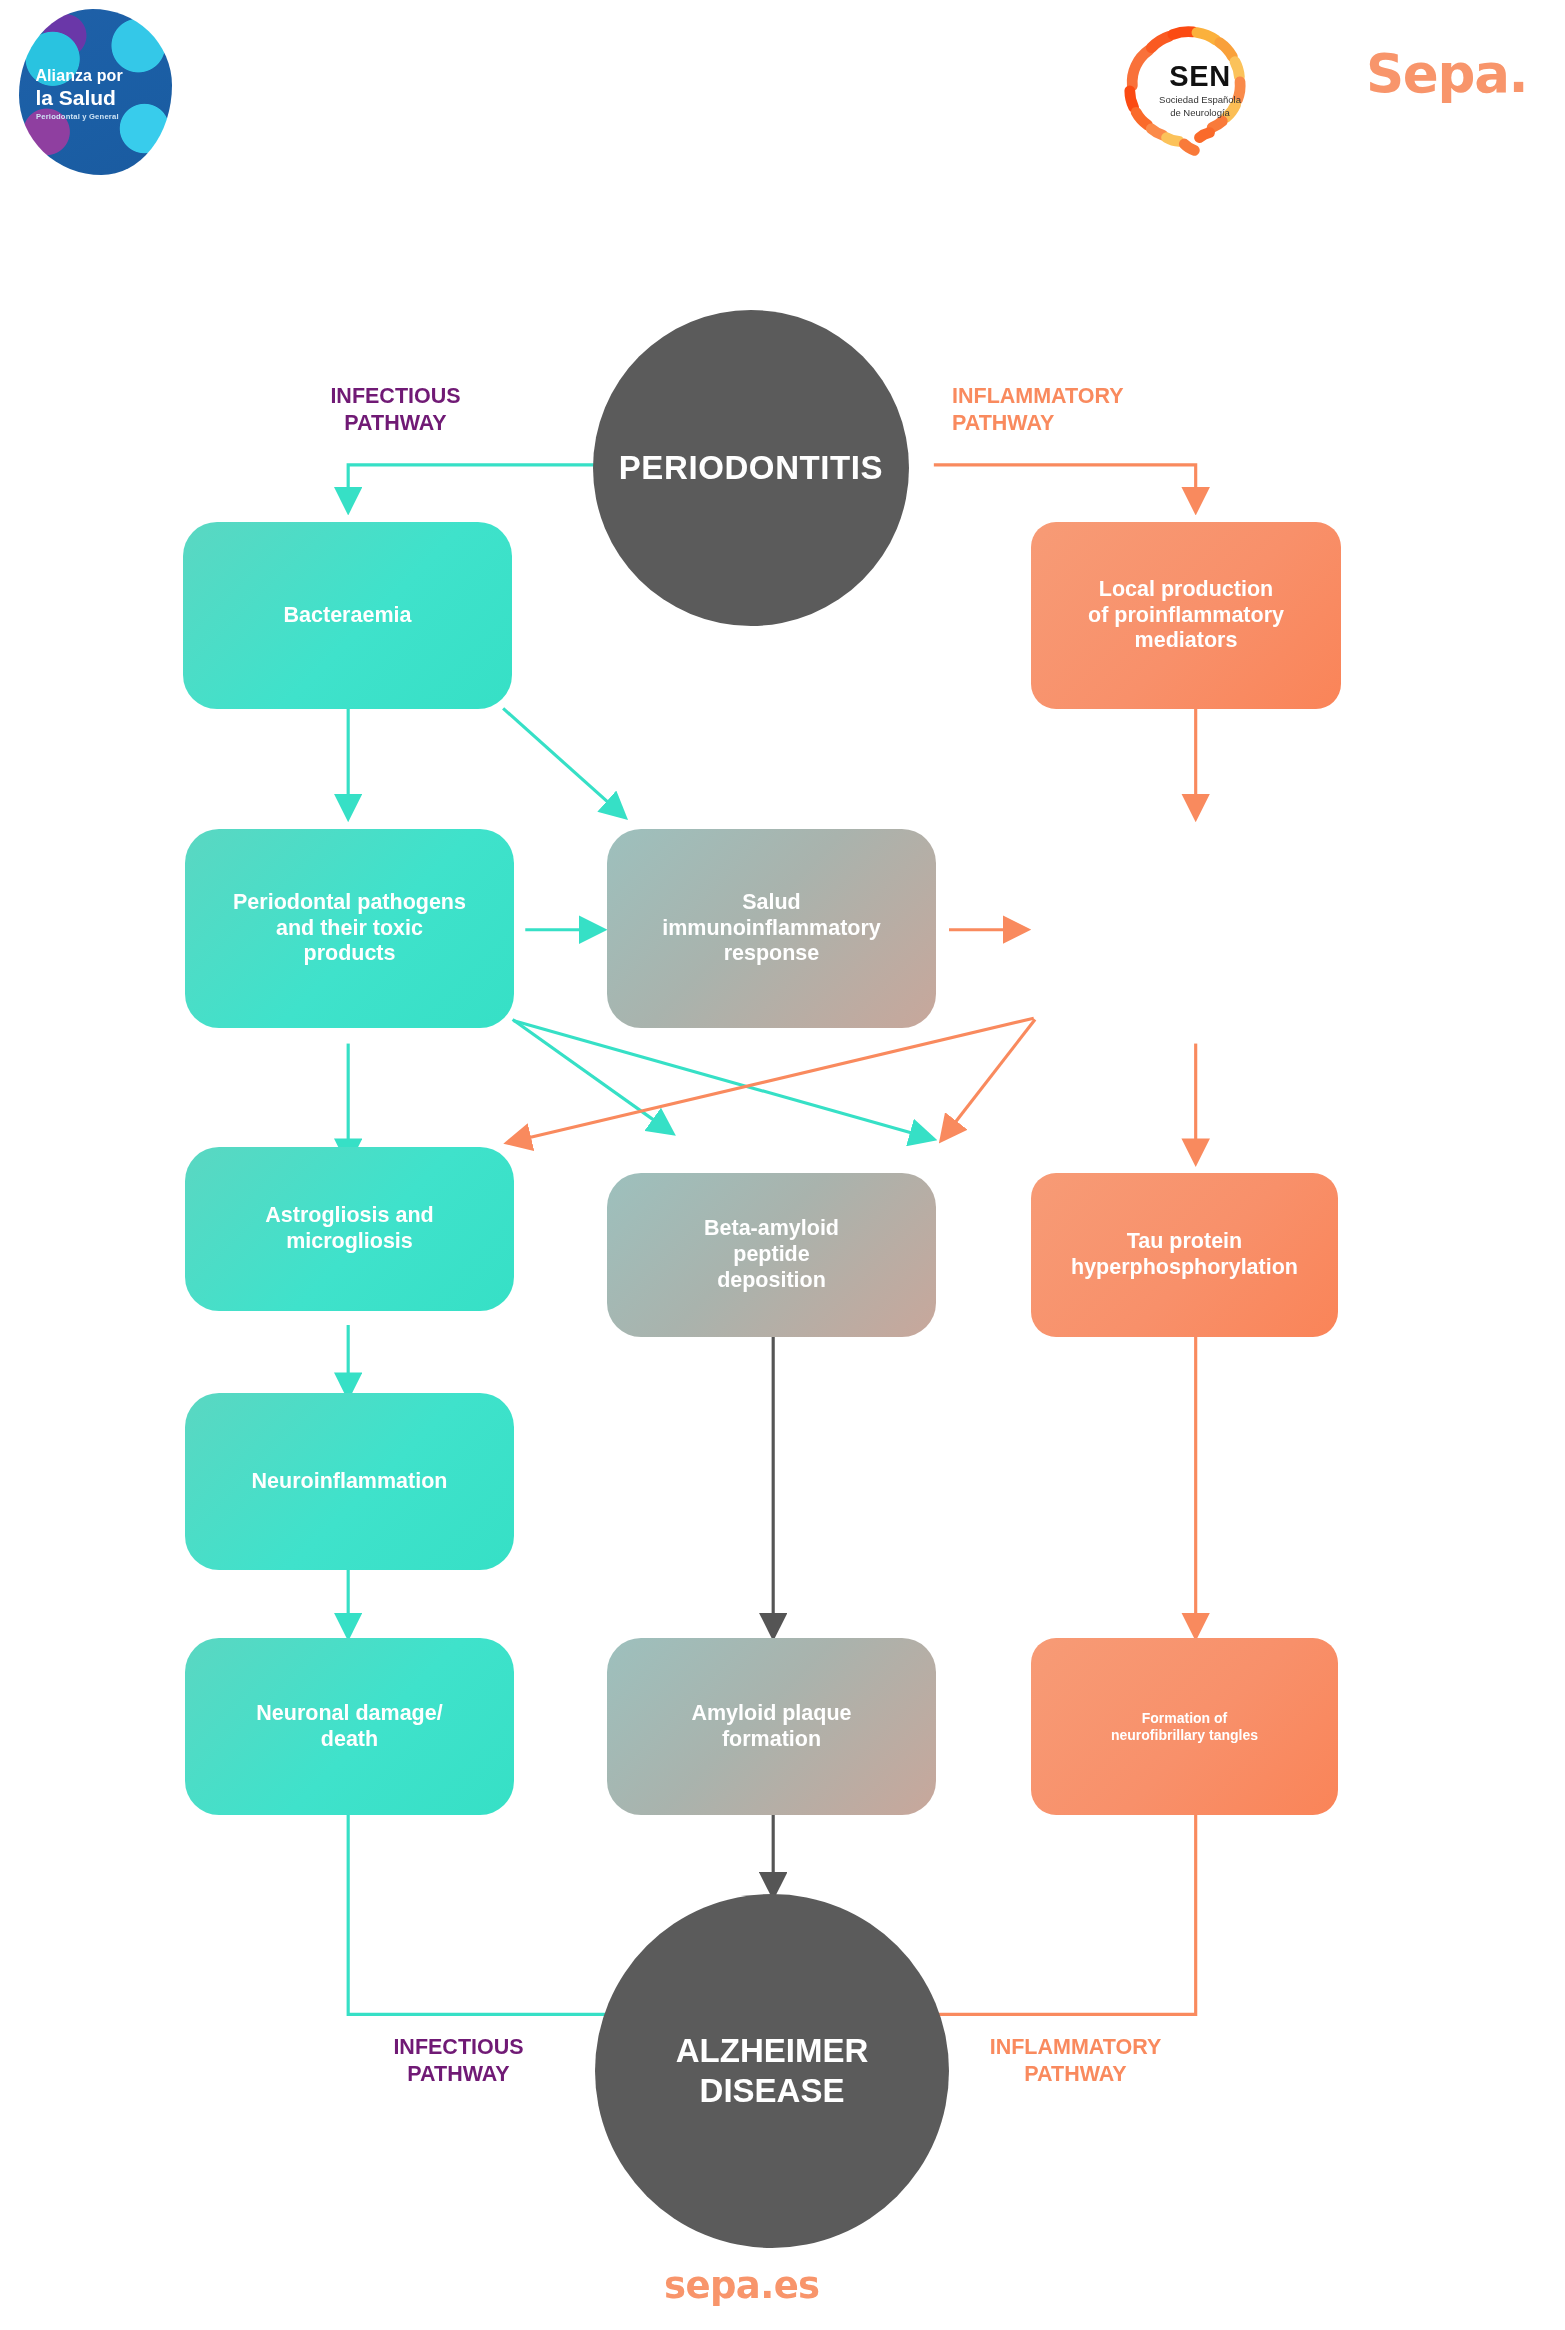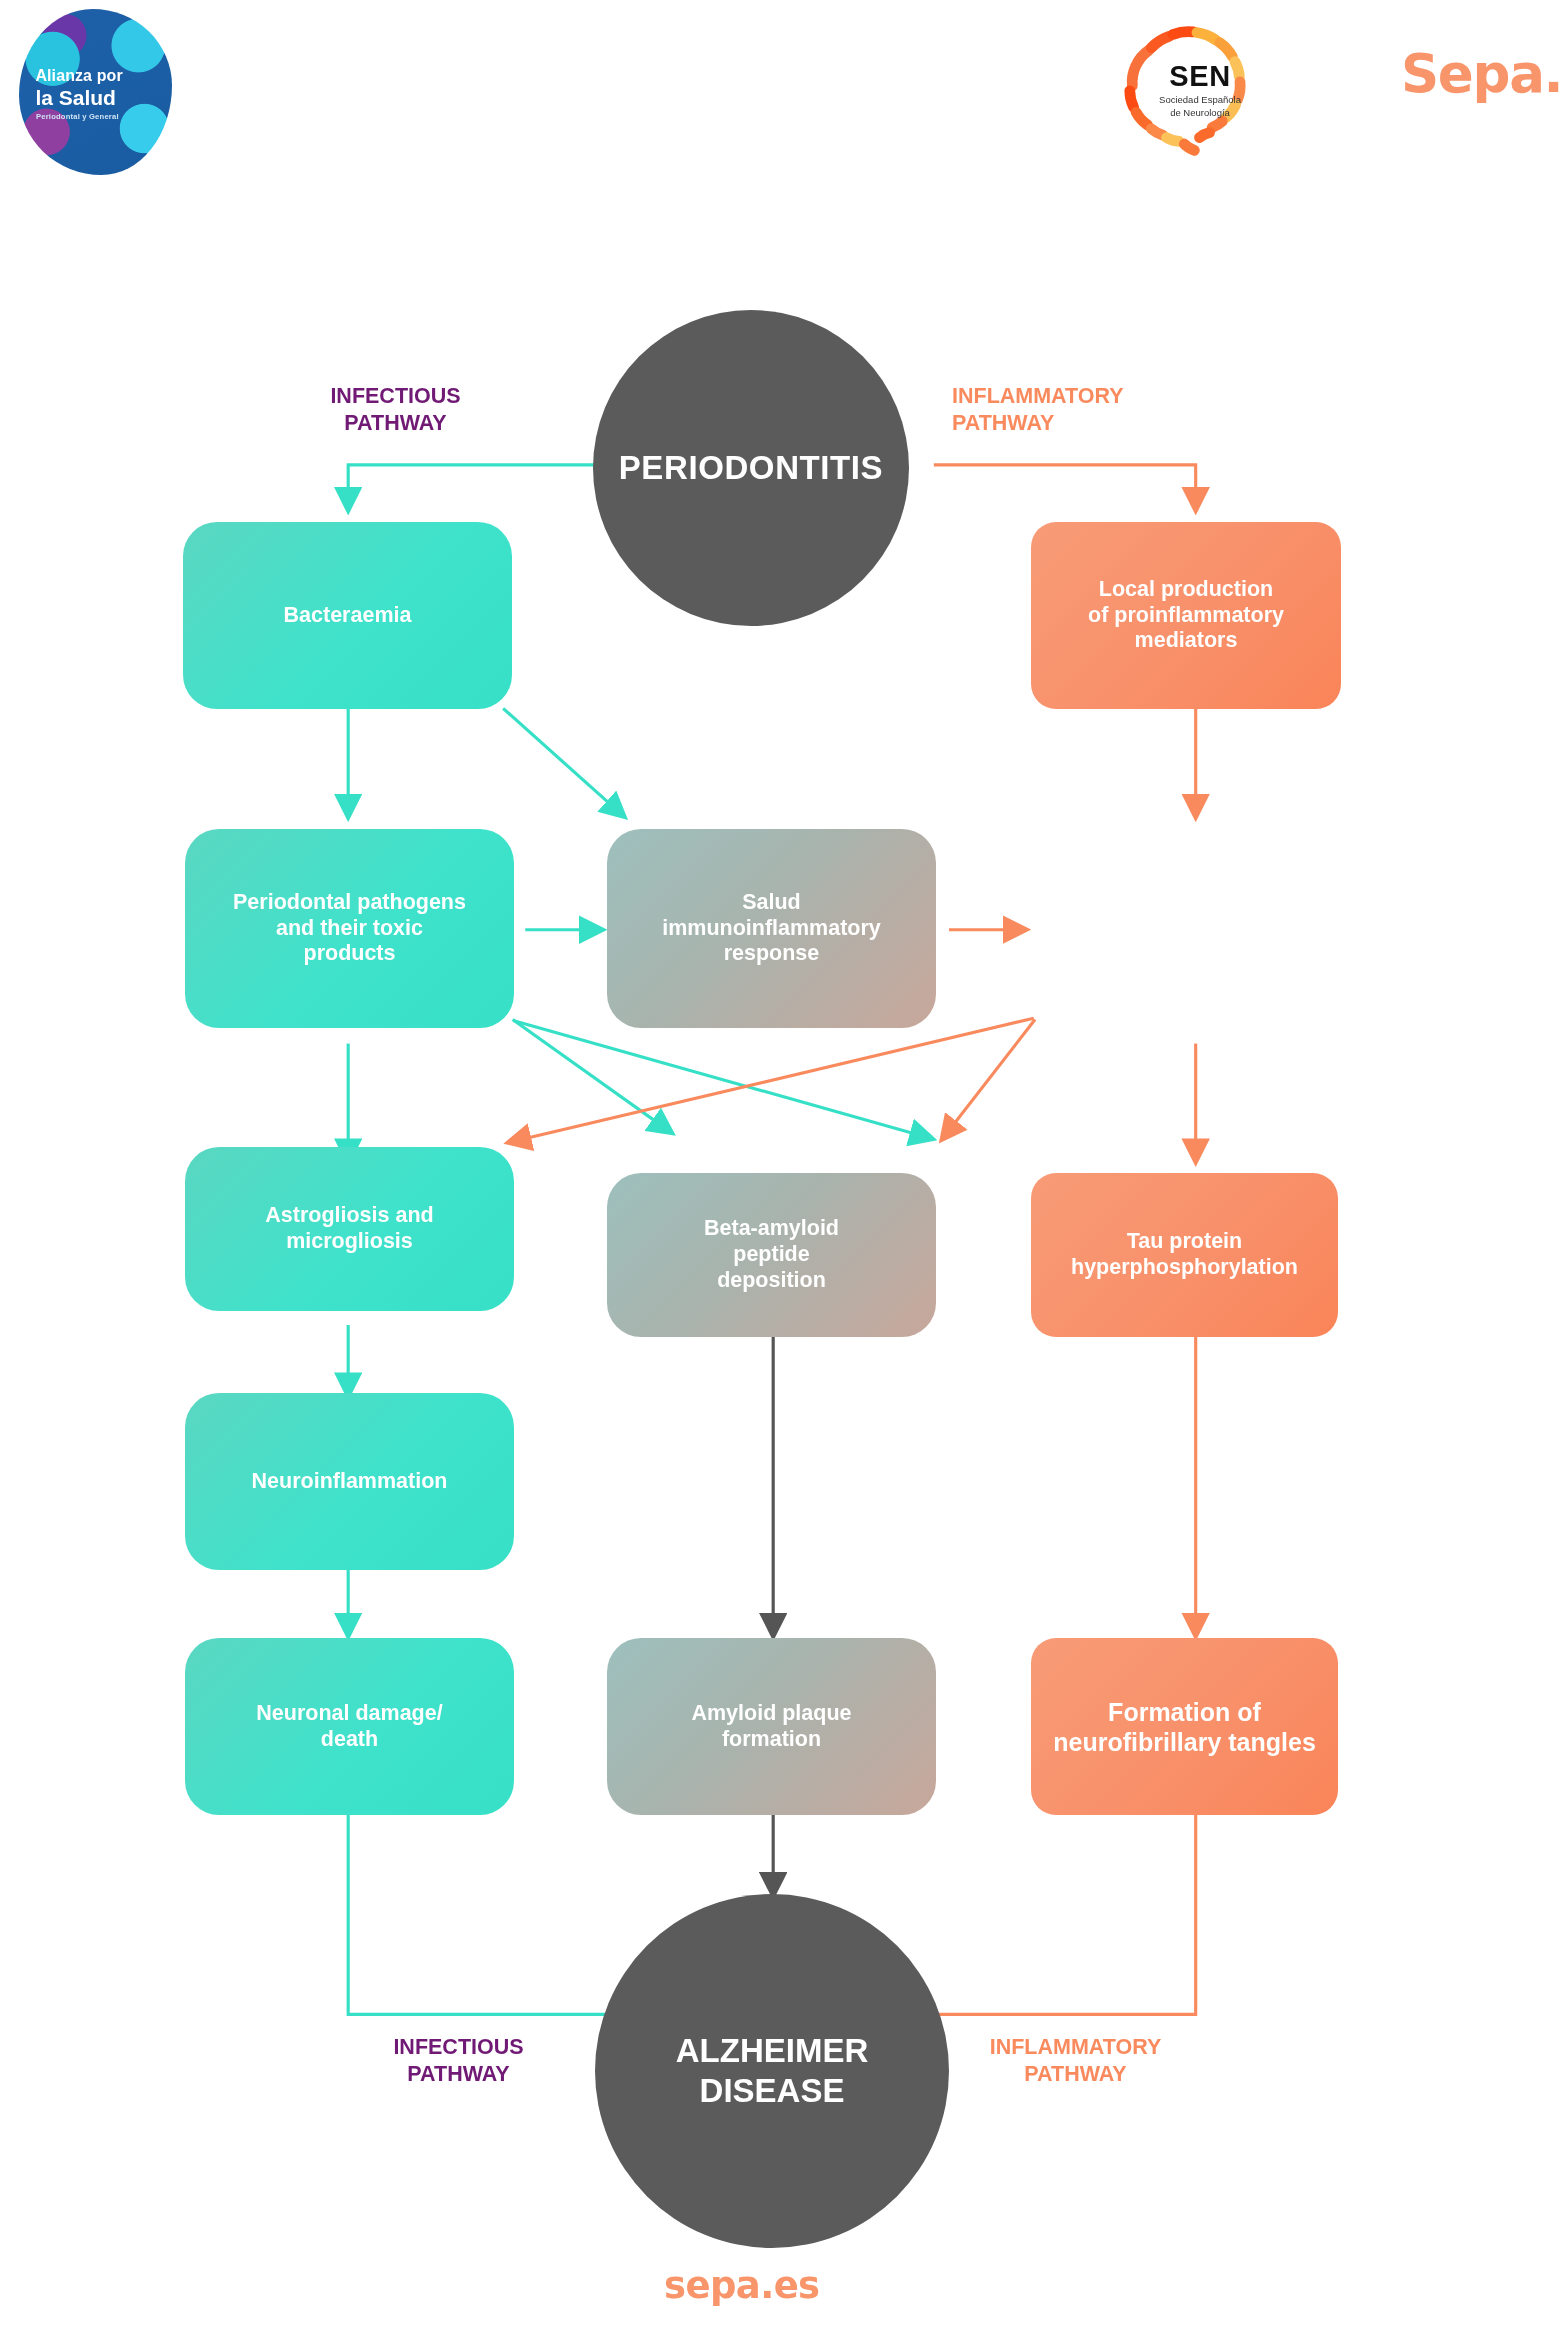--- a/index.html
+++ b/index.html
@@ -25,21 +25,21 @@
   .logo-alianza .l3{position:absolute;left:17px;top:103px;color:#cfe4f5;font-size:7.6px;font-weight:bold;letter-spacing:0.2px;}
 
   .header-title{position:absolute;left:352px;top:39px;width:639px;color:#000;font-size:28px;line-height:1.22;font-weight:bold;}
 
   .logo-sen{position:absolute;left:1088px;top:11.4px;width:209px;height:152px;}
   .logo-sen svg{position:absolute;left:0;top:0;}
   .logo-sen .sen-txt{position:absolute;left:58px;top:49px;width:108px;text-align:center;color:#111;font-size:29px;font-weight:bold;letter-spacing:0.6px;}
   .logo-sen .sen-sub1{position:absolute;left:58px;top:83px;width:108px;text-align:center;color:#333;font-size:9.5px;}
   .logo-sen .sen-sub2{position:absolute;left:58px;top:96px;width:108px;text-align:center;color:#333;font-size:9.5px;}
 
-  .logo-sepa{position:absolute;left:1366px;top:43px;color:#f8956b;font-size:53px;font-weight:bold;letter-spacing:-1.3px;font-family:"DejaVu Sans",sans-serif;margin-left:35px;}
+  .logo-sepa{position:absolute;left:1366px;top:43px;color:#f8956b;font-size:53px;font-weight:bold;letter-spacing:-1.3px;font-family:"DejaVu Sans",sans-serif;}
 
   
   .canvas{position:absolute;left:0;top:0;width:1566px;height:2330px;}
   .lines{position:absolute;left:0;top:0;width:1566px;height:2330px;pointer-events:none;}
 
   
   .node{position:absolute;border-radius:34px;display:flex;align-items:center;justify-content:center;text-align:center;
         color:#ffffff;font-weight:bold;line-height:1.2;padding:0 16.4px;box-sizing:border-box;}
   .teal{background:linear-gradient(135deg,#5ad7c2 0%,#3fe2cb 55%,#36e0c6 100%);}
   .gray{background:linear-gradient(135deg,#9dc0bd 0%,#a9b3ad 45%,#c8a79b 100%);}
@@ -219,21 +219,21 @@
   <div class="node teal" style="left:185px;top:1638px;width:329px;height:177px;font-size:21.5px;white-space:pre-line;">
     <span>Neuronal damage/
 death</span>
   </div>
 
   <div class="node gray" style="left:607px;top:1638px;width:329px;height:177px;font-size:21.5px;white-space:pre-line;">
     <span>Amyloid plaque
 formation</span>
   </div>
 
-  <div class="node orange" style="left:1031px;top:1638px;width:307px;height:177px;font-size:25px;white-space:pre-line;align-items:center;">
+  <div class="node orange" style="left:1031px;top:1638px;width:307px;height:177px;font-size:14px;white-space:pre-line;align-items:center;">
     <span>Formation of
 neurofibrillary tangles</span>
   </div>
 
   <div class="circle" style="left:595px;top:1894px;width:354px;height:354px;font-size:33px;line-height:1.22;flex-direction:column;">
     <span>ALZHEIMER</span>
     <span>DISEASE</span>
   </div>
 
   <div class="plabel inf" style="left:354px;top:2034px;width:209px;font-size:21.5px;">

